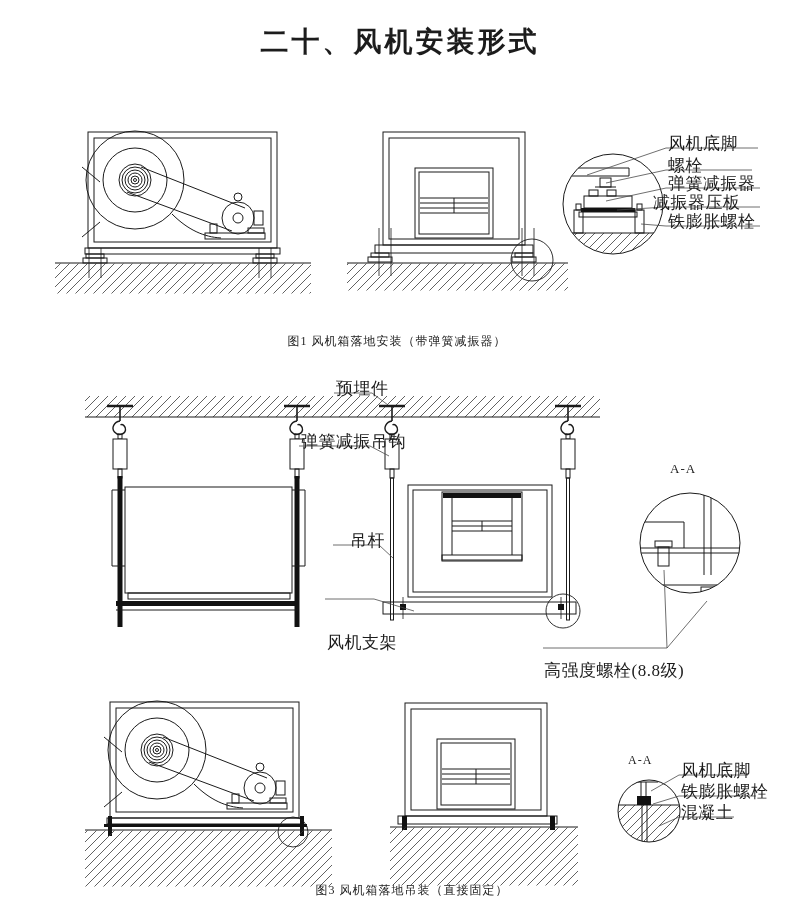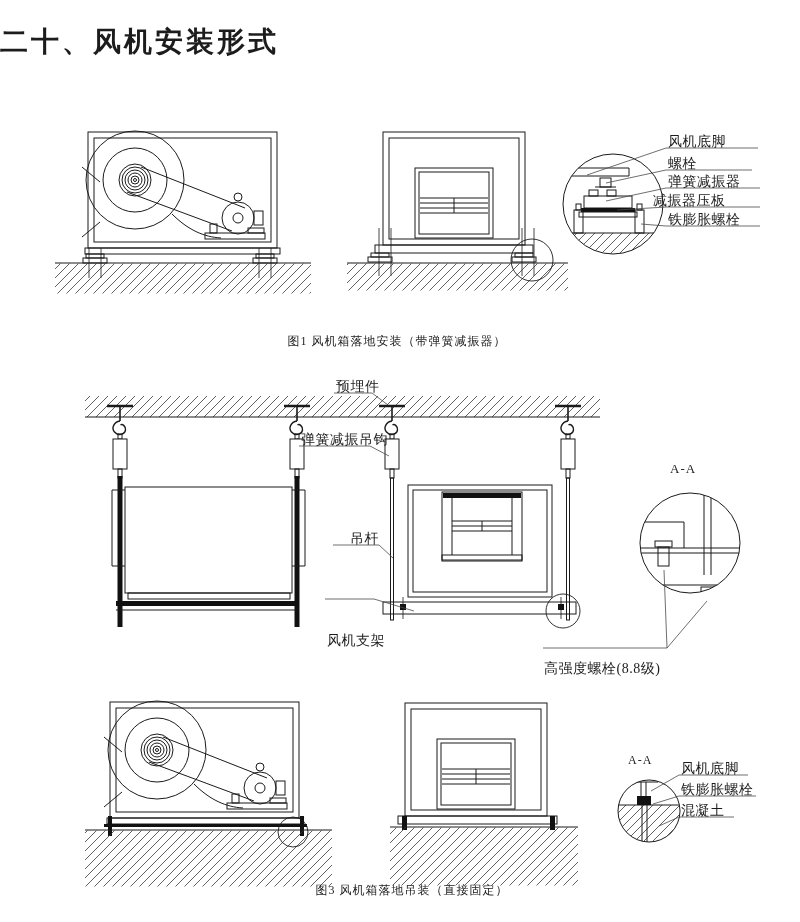--- a/index.html
+++ b/index.html
@@ -1,22 +1,22 @@
 <!DOCTYPE html>
 <html><head>
 <meta charset="utf-8">
 <style>
   html,body{margin:0;padding:0;background:#fff;}
   #page{position:relative;width:800px;height:922px;background:#ffffff;overflow:hidden;
         font-family:"Liberation Serif","DejaVu Serif",serif;color:#111;}
   #page svg{position:absolute;left:0;top:0;}
   .txt{position:absolute;white-space:nowrap;line-height:1.15;color:#1c1c1c;}
-  .title{width:800px;text-align:left;font-size:28px;font-weight:bold;letter-spacing:3px;}
+  .title{width:800px;text-align:center;font-size:28px;font-weight:bold;letter-spacing:3px;}
   .caption{width:400px;text-align:center;font-size:12px;letter-spacing:1px;}
-  .lbl{font-size:14px;letter-spacing:0.5px;}
+  .lbl{font-size:17px;letter-spacing:0.5px;}
   .sec{font-size:13px;letter-spacing:1px;}
 </style>
 </head>
 <body>
 
 <div id="page">
 
 <svg width="800" height="922" viewBox="0 0 800 922" stroke="#1b1b1b" fill="none" stroke-width="1">
   <defs>
     <pattern id="hatch" width="9" height="9" patternUnits="userSpaceOnUse">

